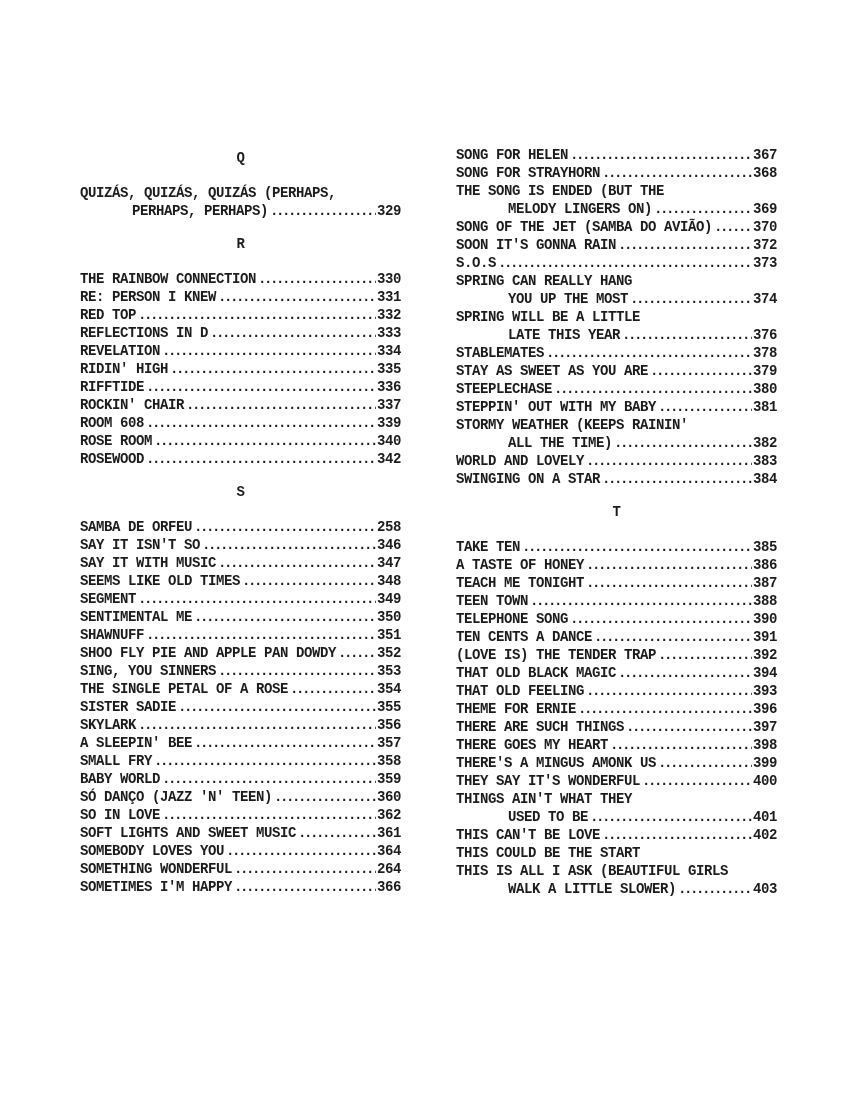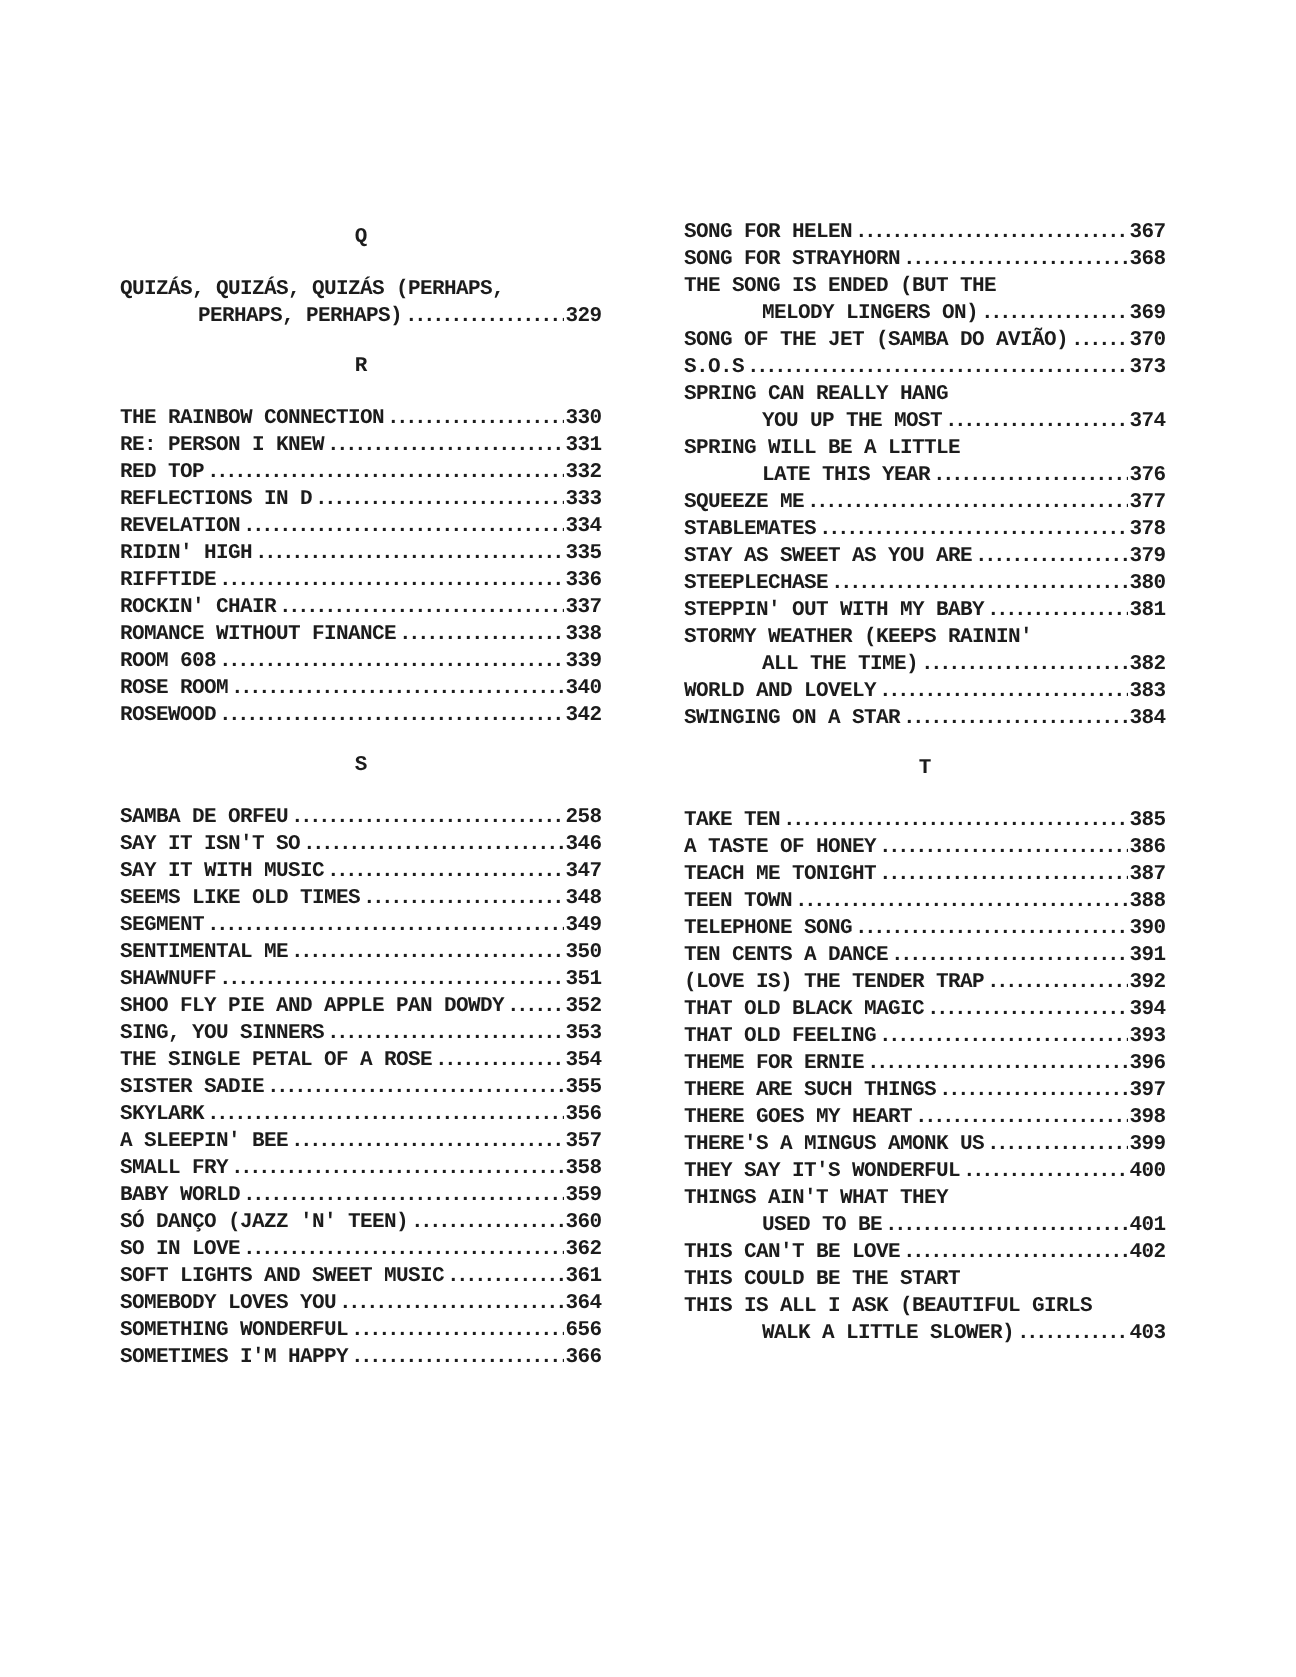--- a/index.html
+++ b/index.html
@@ -114,25 +114,20 @@
         <span class="title">RIFFTIDE</span>
         <span class="leader"></span>
         <span class="page-num">336</span>
       </div>
       <div class="line">
         <span class="title">ROCKIN' CHAIR</span>
         <span class="leader"></span>
         <span class="page-num">337</span>
       </div>
       <div class="line">
-        <span class="title">ROMANCE WITHOUT FINANCE</span>
-        <span class="leader"></span>
-        <span class="page-num">338</span>
-      </div>
-      <div class="line">
         <span class="title">ROOM 608</span>
         <span class="leader"></span>
         <span class="page-num">339</span>
       </div>
       <div class="line">
         <span class="title">ROSE ROOM</span>
         <span class="leader"></span>
         <span class="page-num">340</span>
       </div>
       <div class="line">
@@ -232,21 +227,21 @@
         <span class="page-num">361</span>
       </div>
       <div class="line">
         <span class="title">SOMEBODY LOVES YOU</span>
         <span class="leader"></span>
         <span class="page-num">364</span>
       </div>
       <div class="line">
         <span class="title">SOMETHING WONDERFUL</span>
         <span class="leader"></span>
-        <span class="page-num">656</span>
+        <span class="page-num">264</span>
       </div>
       <div class="line">
         <span class="title">SOMETIMES I'M HAPPY</span>
         <span class="leader"></span>
         <span class="page-num">366</span>
       </div>
     </div>
   <div class="col">
       <div class="line">
         <span class="title">SONG FOR HELEN</span>
@@ -265,44 +260,44 @@
         <span class="title">MELODY LINGERS ON)</span>
         <span class="leader"></span>
         <span class="page-num">369</span>
       </div>
       <div class="line">
         <span class="title">SONG OF THE JET (SAMBA DO AVIÃO)</span>
         <span class="leader"></span>
         <span class="page-num">370</span>
       </div>
       <div class="line">
+        <span class="title">SOON IT'S GONNA RAIN</span>
+        <span class="leader"></span>
+        <span class="page-num">372</span>
+      </div>
+      <div class="line">
         <span class="title">S.O.S</span>
         <span class="leader"></span>
         <span class="page-num">373</span>
       </div>
       <div class="line">
         <span class="title">SPRING CAN REALLY HANG</span>
       </div>
       <div class="line indent">
         <span class="title">YOU UP THE MOST</span>
         <span class="leader"></span>
         <span class="page-num">374</span>
       </div>
       <div class="line">
         <span class="title">SPRING WILL BE A LITTLE</span>
       </div>
       <div class="line indent">
         <span class="title">LATE THIS YEAR</span>
         <span class="leader"></span>
         <span class="page-num">376</span>
-      </div>
-      <div class="line">
-        <span class="title">SQUEEZE ME</span>
-        <span class="leader"></span>
-        <span class="page-num">377</span>
       </div>
       <div class="line">
         <span class="title">STABLEMATES</span>
         <span class="leader"></span>
         <span class="page-num">378</span>
       </div>
       <div class="line">
         <span class="title">STAY AS SWEET AS YOU ARE</span>
         <span class="leader"></span>
         <span class="page-num">379</span>

